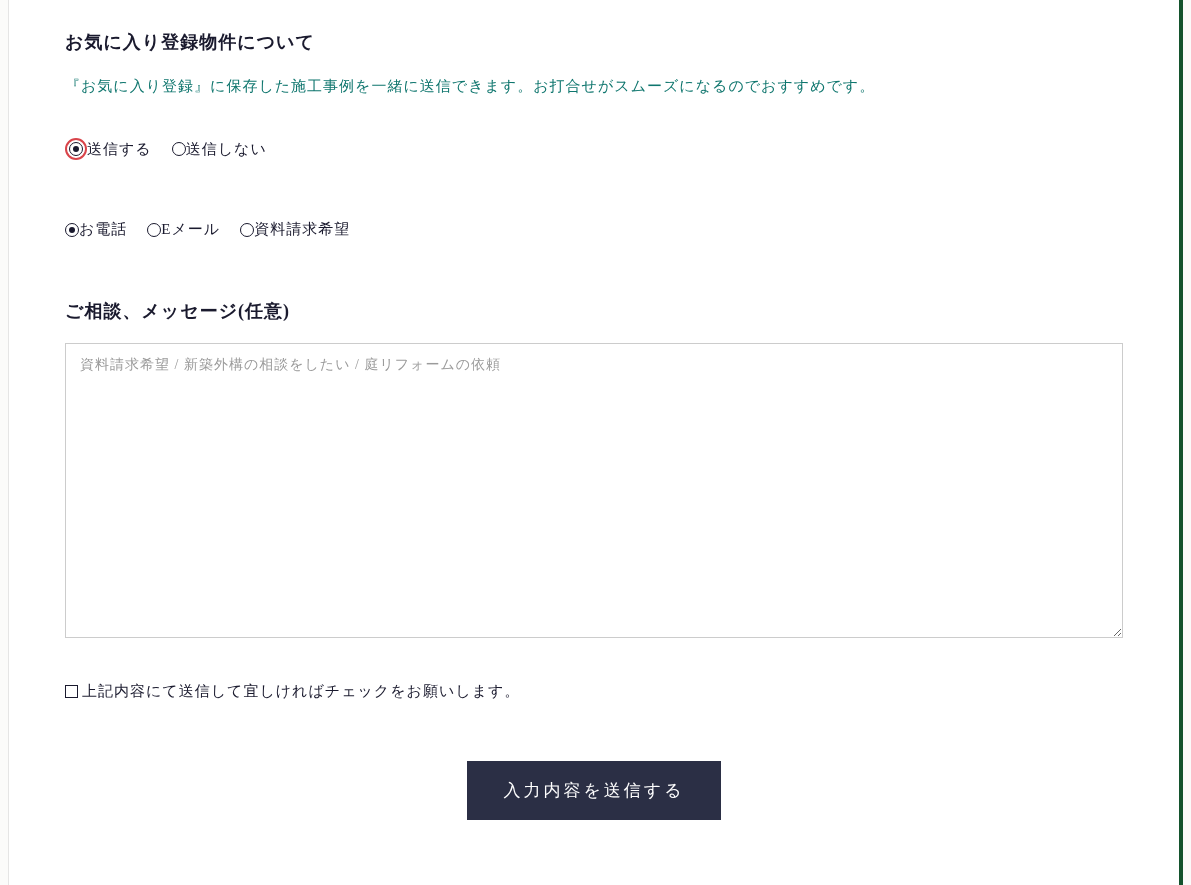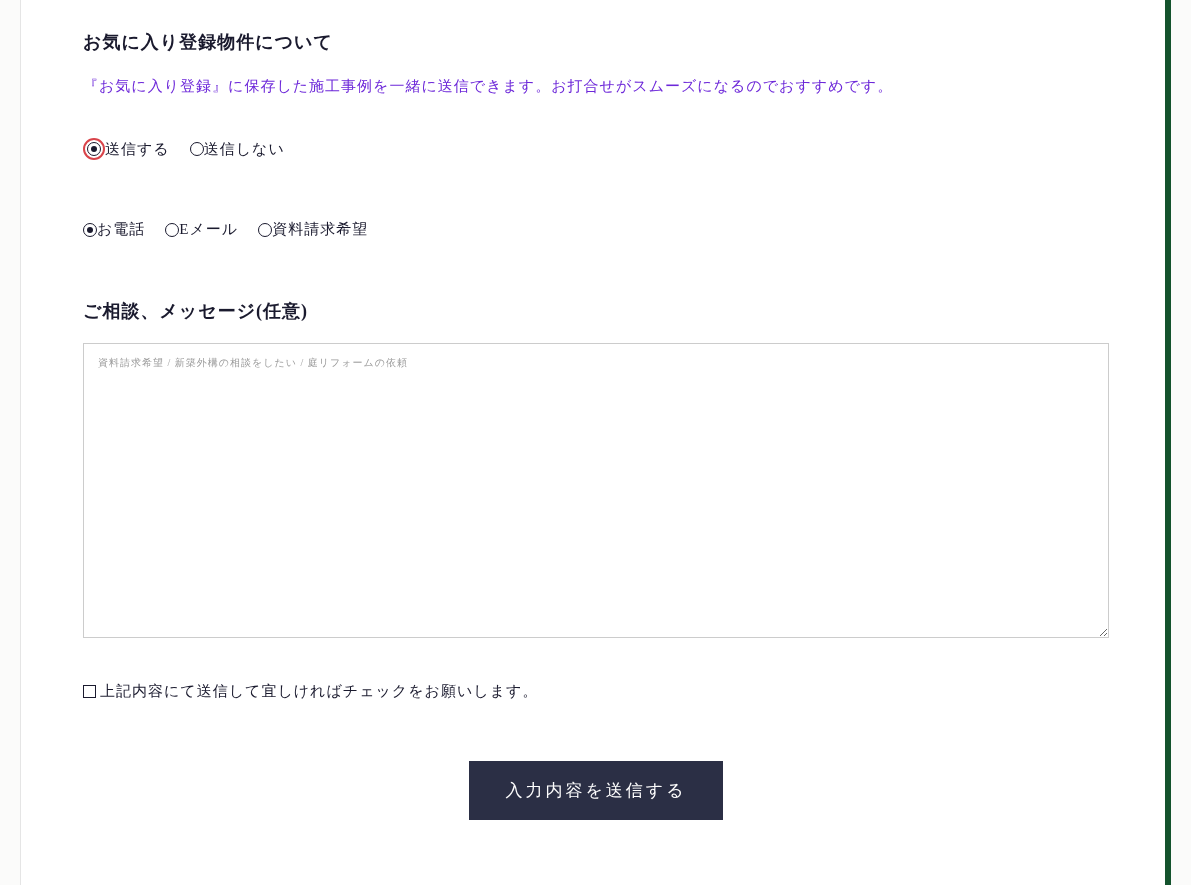--- a/index.html
+++ b/index.html
@@ -11,39 +11,39 @@
       font-family: "Hiragino Mincho ProN", "Yu Mincho", "MS PMincho", serif;
       background-color: #fbfbfa;
       color: #1a1a2e;
       width: 1191px;
       height: 885px;
       padding: 0;
     }
     .form-container {
       background-color: #ffffff;
       border-left: 1px solid #e5e5e5;
-      border-right: 6px solid #14532d;
-      padding: 30px 0 0 6px;
-      margin: 0 20px;
+      border-right: 4px solid #14532d;
+      padding: 30px 0 0 0;
+      margin: 0 8px;
       min-height: 885px;
     }
     .section {
       margin-bottom: 60px;
       padding: 0 56px;
     }
     .section-heading {
       font-size: 18px;
       font-weight: bold;
       color: #1a1a2e;
       margin-bottom: 20px;
       letter-spacing: 1px;
     }
     .section-description {
       font-size: 15px;
-      color: #6d28d9;
+      color: #0f766e;
       margin-bottom: 40px;
       letter-spacing: 1px;
       line-height: 1.6;
     }
     .radio-group {
       display: flex;
       gap: 20px;
       align-items: center;
     }
     .radio-item {
@@ -87,21 +87,21 @@
       color: #1a1a2e;
       letter-spacing: 1px;
       cursor: pointer;
     }
     .textarea-field {
       width: 100%;
       height: 295px;
       border: 1px solid #cccccc;
       padding: 12px 14px;
       font-family: "Hiragino Mincho ProN", "Yu Mincho", "MS PMincho", serif;
-      font-size: 10px;
+      font-size: 14px;
       resize: both;
       letter-spacing: 1px;
     }
     .textarea-field::placeholder {
       color: #9b9b9b;
     }
     .checkbox-row {
       display: flex;
       align-items: center;
       gap: 4px;

